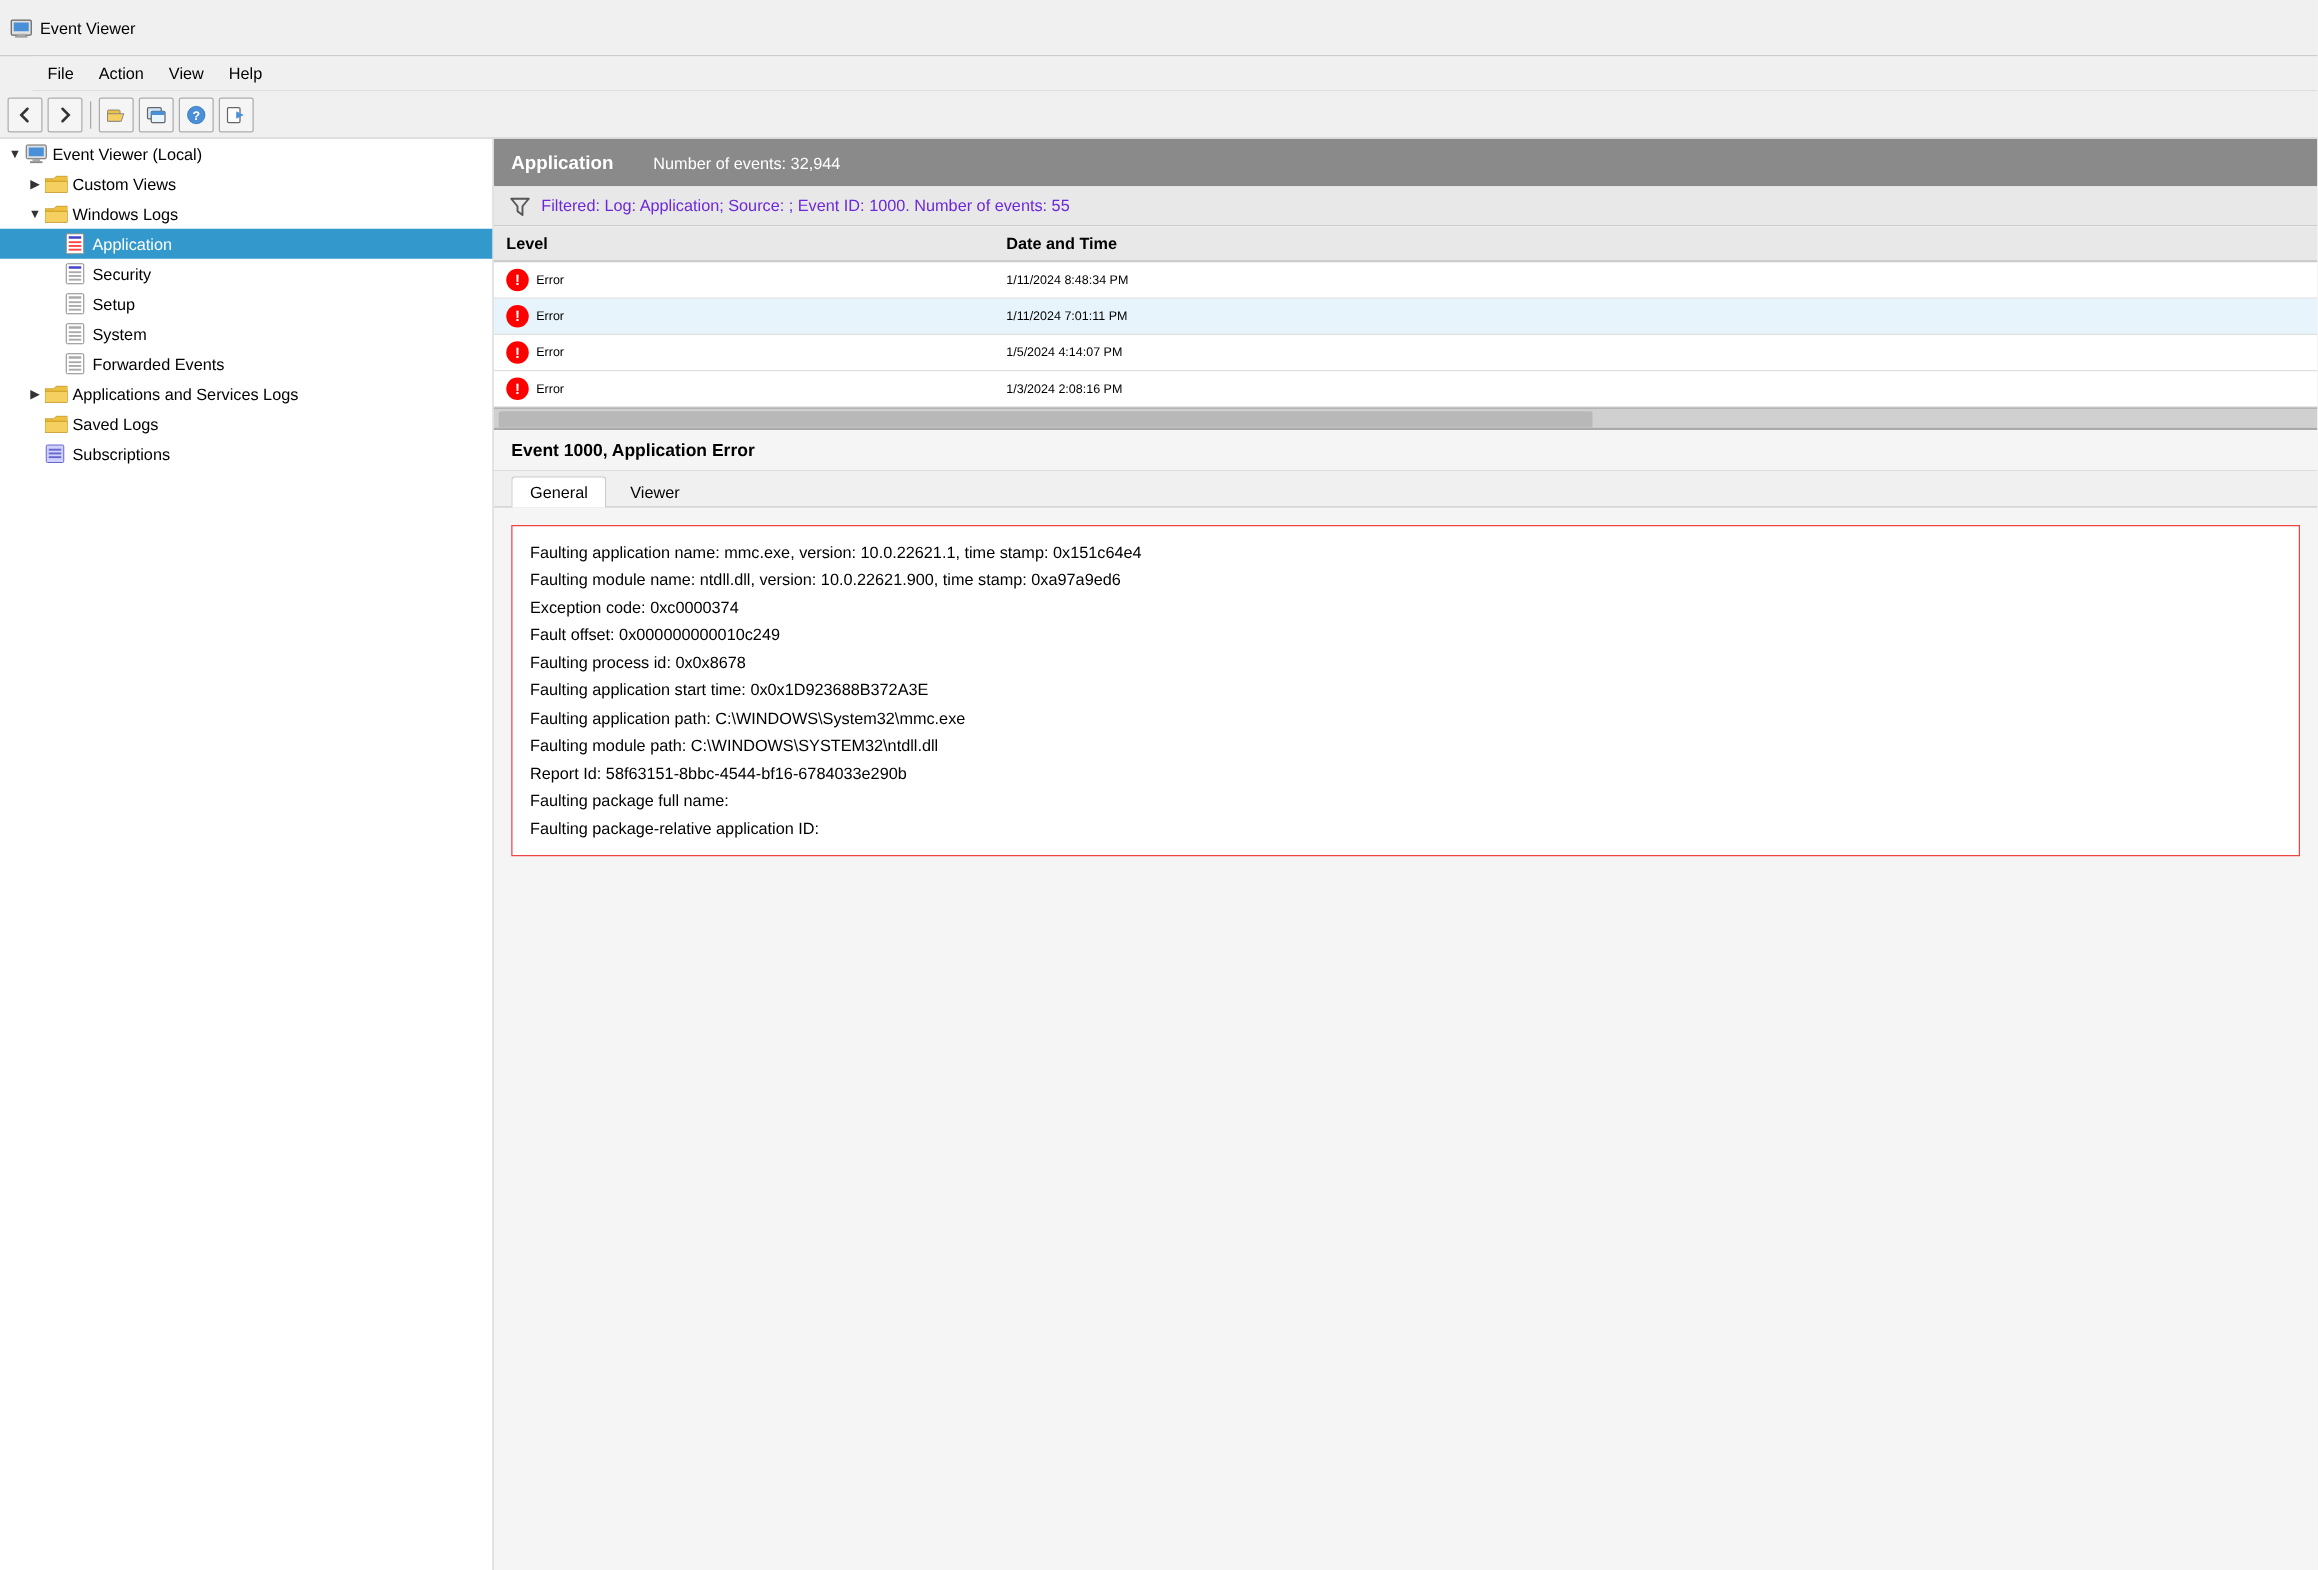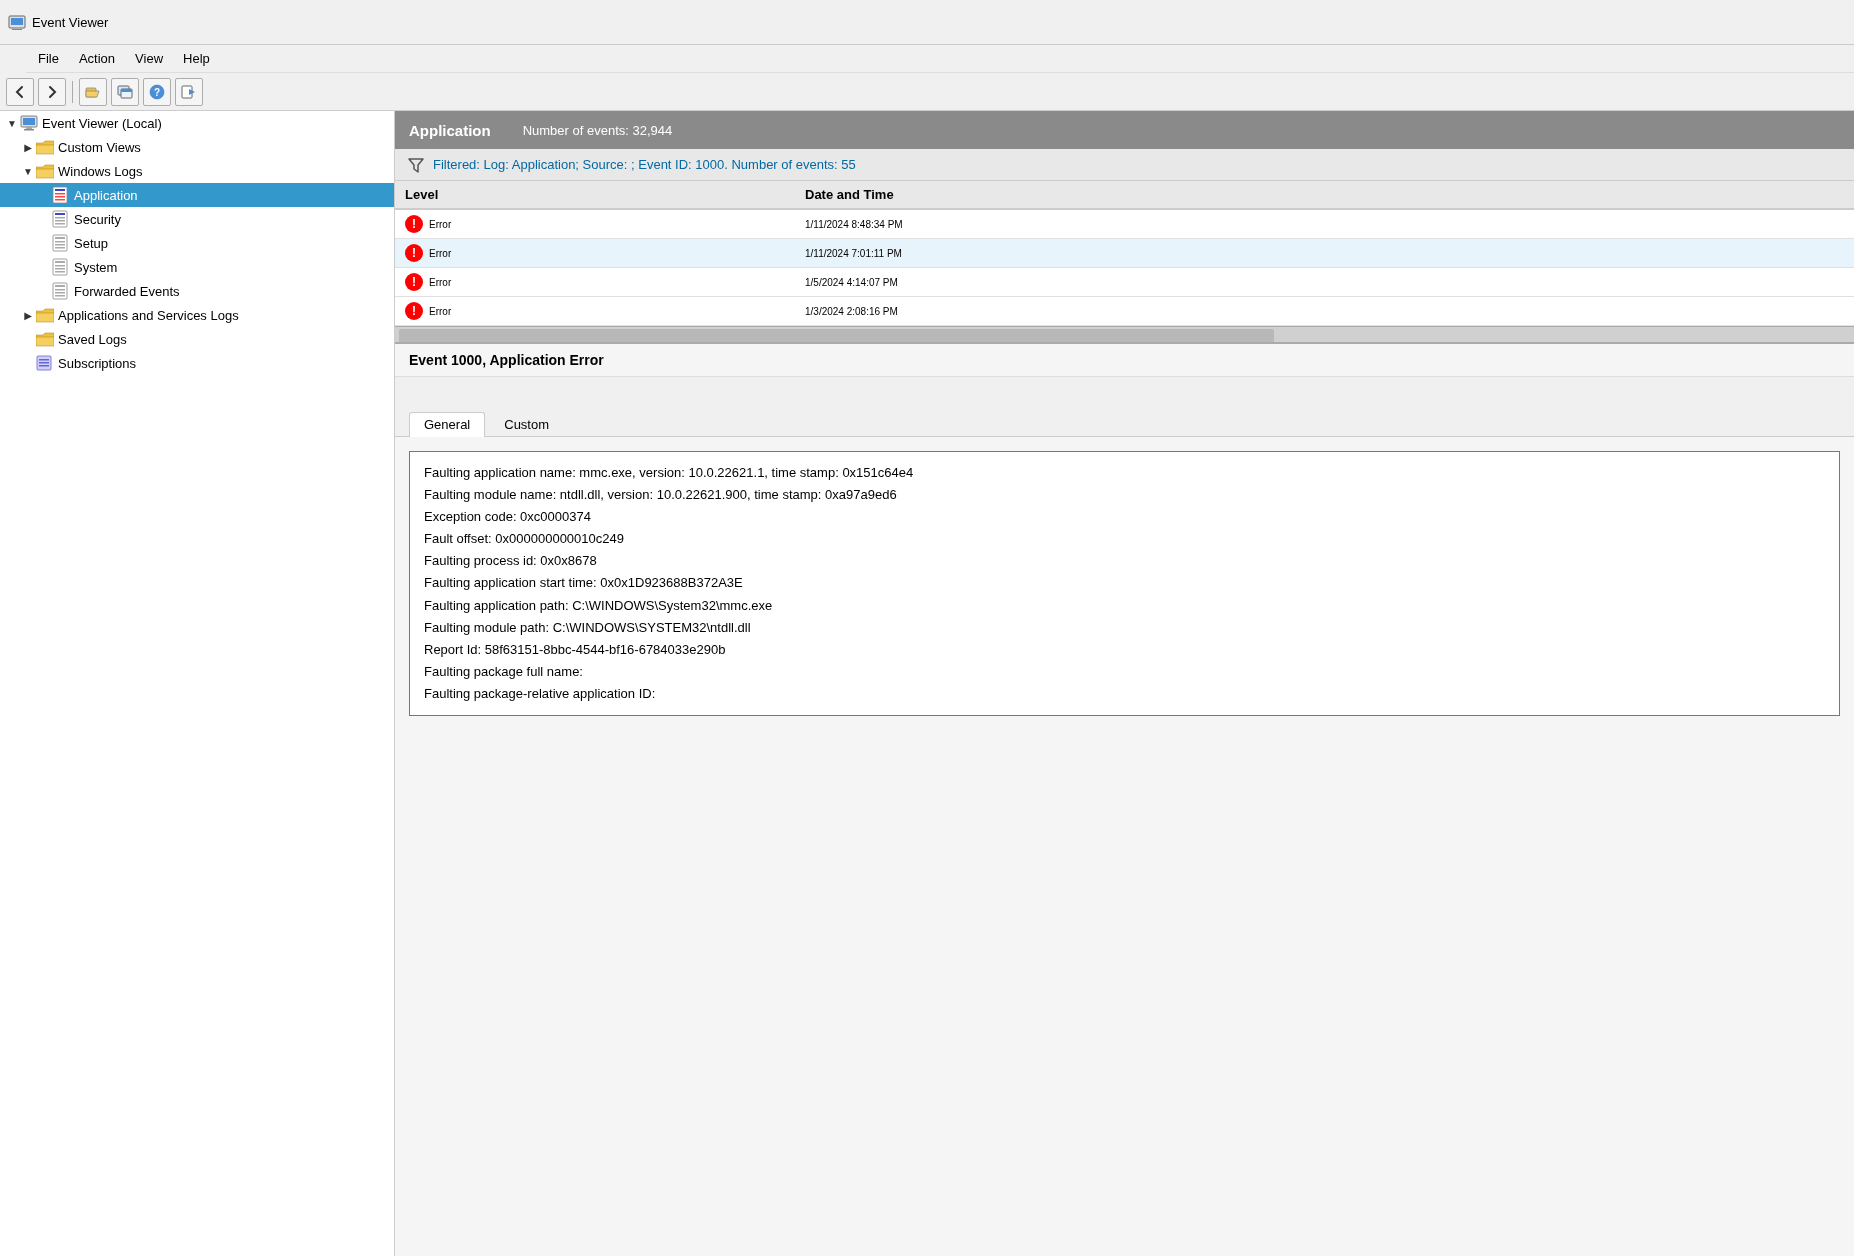--- a/index.html
+++ b/index.html
@@ -154,21 +154,21 @@
       background: #e8e8e8;
       border-bottom: 1px solid #ccc;
       padding: 5px 12px;
       display: flex;
       align-items: center;
       gap: 8px;
       min-height: 32px;
     }
     .filter-text {
       font-size: 13px;
-      color: #0369a1;
+      color: #6d28d9;
     }
 
     
     .events-table {
       background: white;
       flex-shrink: 0;
     }
     .events-table-header {
       display: flex;
       background: #e8e8e8;
@@ -248,21 +248,20 @@
       padding: 4px 14px 0;
       gap: 4px;
     }
     .detail-tab {
       padding: 4px 14px;
       cursor: pointer;
       border: 1px solid transparent;
       border-bottom: none;
       border-radius: 3px 3px 0 0;
       font-size: 13px;
-      margin-top: 31px;
     }
     .detail-tab.active {
       background: white;
       border-color: #ccc;
       border-bottom-color: white;
       margin-bottom: -1px;
     }
     .detail-content {
       flex: 1;
       padding: 14px;
@@ -526,21 +525,21 @@
 
       <div class="scrollbar-area">
         <div style="height:100%;width:60%;background:#b8b8b8;border-radius:2px;margin:2px 4px;"></div>
       </div>
     </div>
 
     <div class="detail-panel">
       <div class="detail-header">Event 1000, Application Error</div>
       <div class="detail-tabs">
         <div class="detail-tab active">General</div>
-        <div class="detail-tab">Custom</div>
+        <div class="detail-tab">Viewer</div>
       </div>
       <div class="detail-content">
         <div class="detail-text-box">Faulting application name: mmc.exe, version: 10.0.22621.1, time stamp: 0x151c64e4
 Faulting module name: ntdll.dll, version: 10.0.22621.900, time stamp: 0xa97a9ed6
 Exception code: 0xc0000374
 Fault offset: 0x000000000010c249
 Faulting process id: 0x0x8678
 Faulting application start time: 0x0x1D923688B372A3E
 Faulting application path: C:\WINDOWS\System32\mmc.exe
 Faulting module path: C:\WINDOWS\SYSTEM32\ntdll.dll

